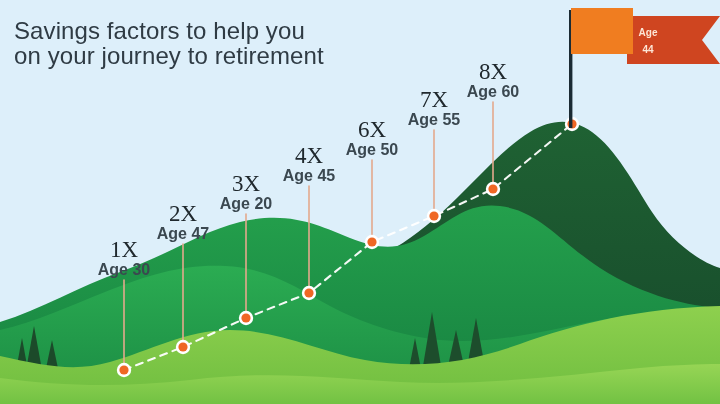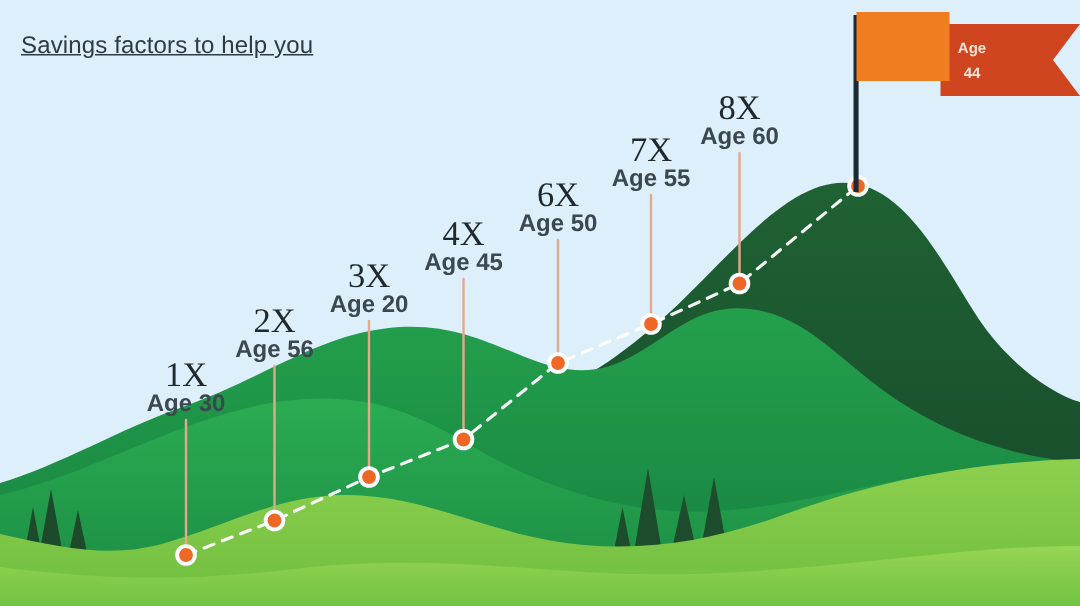--- a/index.html
+++ b/index.html
@@ -8,22 +8,22 @@
     font-family:"Liberation Sans", sans-serif;
     background:#ddeffa;
   }
   #stage{position:relative;width:720px;height:404px;overflow:hidden;background:#ddeffa;}
   #scene{position:absolute;inset:0;width:720px;height:404px;display:block;}
 
   .txt{position:absolute;white-space:nowrap;}
 
   #title{
     left:14px;top:18px;
-    font-size:16px;line-height:25px;font-weight:400;
-    color:#2f3b44;letter-spacing:.1px;text-decoration:underline;
+    font-size:24px;line-height:25px;font-weight:400;
+    color:#2f3b44;letter-spacing:.1px;
   }
   #title div{white-space:nowrap;}
   #subtitle{
     left:14px;top:80px;
     font-size:12px;font-weight:700;color:#3b4850;letter-spacing:.1px;
   }
 
   
   .ms{position:absolute;text-align:center;transform:translateX(-50%);}
   .ms .mult{
@@ -166,35 +166,36 @@
 
     <rect x="569" y="10" width="3.4" height="118" fill="#1b2b33"></rect>
 
     <path fill="#cf4520" d="M 627,16 L 720,16 L 702,40 L 720,64 L 627,64 Z"></path>
 
     <rect x="571" y="8" width="62" height="46" fill="#f07d20"></rect>
   </svg>
 
   <div id="title" class="txt">
     <div>Savings factors to help you</div>
+    <div>on your journey to retirement</div>
   </div>
 
   <div id="flag-age" class="txt">
     <span class="n">Age</span>
     <span class="n">44</span>
   </div>
 
   <div id="labels">
       <div class="ms" style="left: 124px; top: 238px;">
         <div class="mult">1X</div>
         <div class="age">Age 30</div>
       </div>
       <div class="ms" style="left: 183px; top: 202px;">
         <div class="mult">2X</div>
-        <div class="age">Age 56</div>
+        <div class="age">Age 47</div>
       </div>
       <div class="ms" style="left: 246px; top: 172px;">
         <div class="mult">3X</div>
         <div class="age">Age 20</div>
       </div>
       <div class="ms" style="left: 309px; top: 144px;">
         <div class="mult">4X</div>
         <div class="age">Age 45</div>
       </div>
       <div class="ms" style="left: 372px; top: 118px;">

